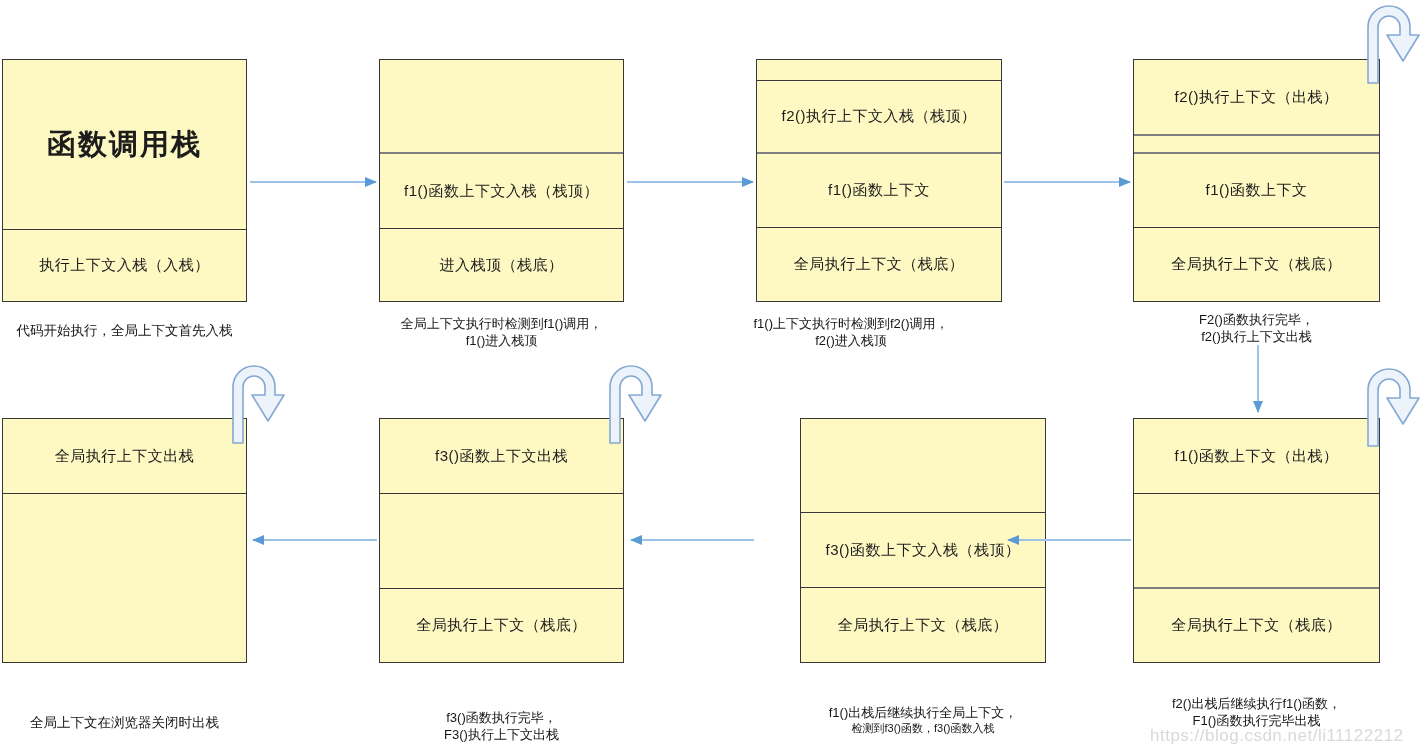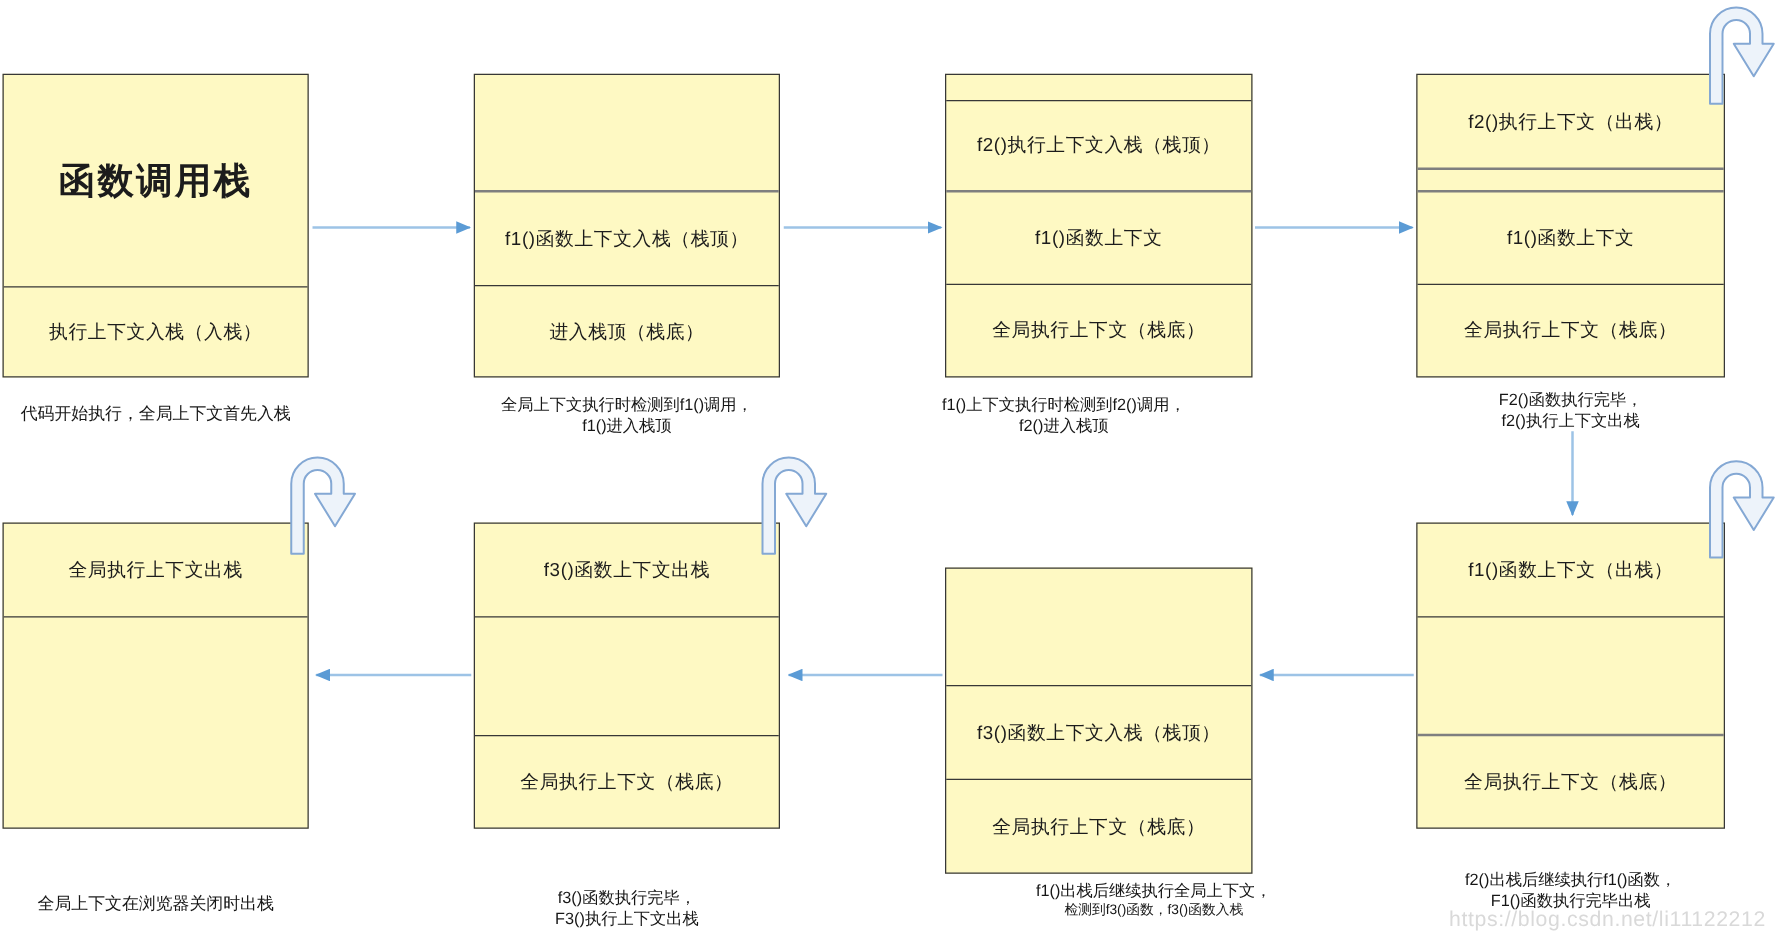--- a/index.html
+++ b/index.html
@@ -22,21 +22,21 @@
   .db2{border-top:1.5px solid #373737;}
   .dg{border-top:2px solid #7f7f7f;}
   .t{font-size:15px;letter-spacing:.5px;}
   .title{font-size:29px;font-weight:bold;letter-spacing:2px;}
   .caption{
     position:absolute;text-align:center;font-size:13px;line-height:17px;color:#161616;
   }
   .caption .small{font-size:11px;line-height:15px;}
   .caption .big{font-size:13.5px;}
   .watermark{
-    position:absolute;left:1150px;top:726px;width:272px;text-align:center;
+    position:absolute;left:1150px;top:726px;width:272px;text-align:left;
     font-size:17px;color:#d9d9d9;letter-spacing:.5px;
   }
   svg.overlay{position:absolute;left:0;top:0;pointer-events:none;}
 </style>
 </head>
 <body>
 
 <div class="canvas">
 
   <div class="box" style="left:2px;top:59px;width:245px;height:243px;">
@@ -104,21 +104,21 @@
         <span class="t">f3()函数上下文出栈</span>
       </div>
     <div class="sec db" style="height:95px;">
         <span class="t"></span>
       </div>
     <div class="sec grow db">
         <span class="t">全局执行上下文（栈底）</span>
       </div>
   </div>
 
-  <div class="box" style="left:756px;top:418px;width:246px;height:245px;margin-top:36px;">
+  <div class="box" style="left:800px;top:418px;width:246px;height:245px;">
     <div class="sec" style="height:93px;">
         <span class="t"></span>
       </div>
     <div class="sec db2" style="height:75px;">
         <span class="t">f3()函数上下文入栈（栈顶）</span>
       </div>
     <div class="sec grow db">
         <span class="t">全局执行上下文（栈底）</span>
       </div>
   </div>

